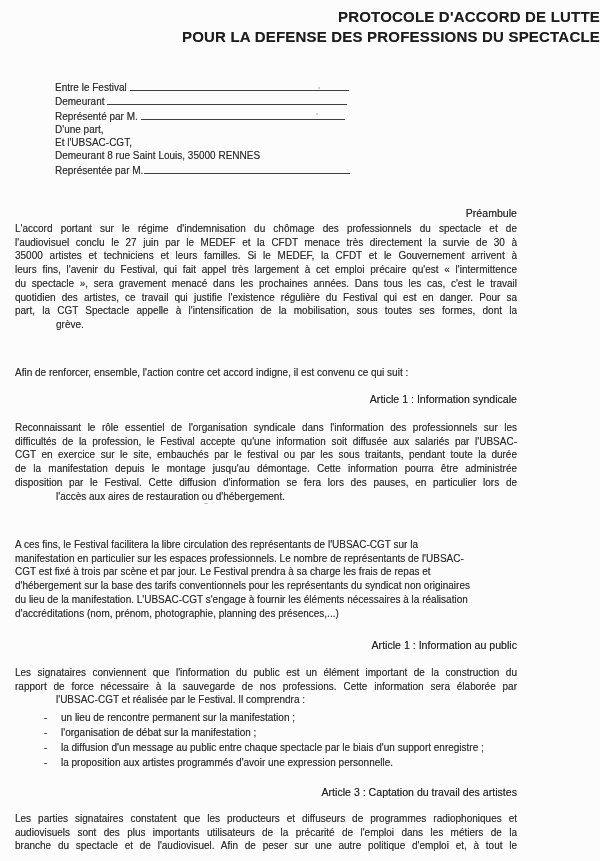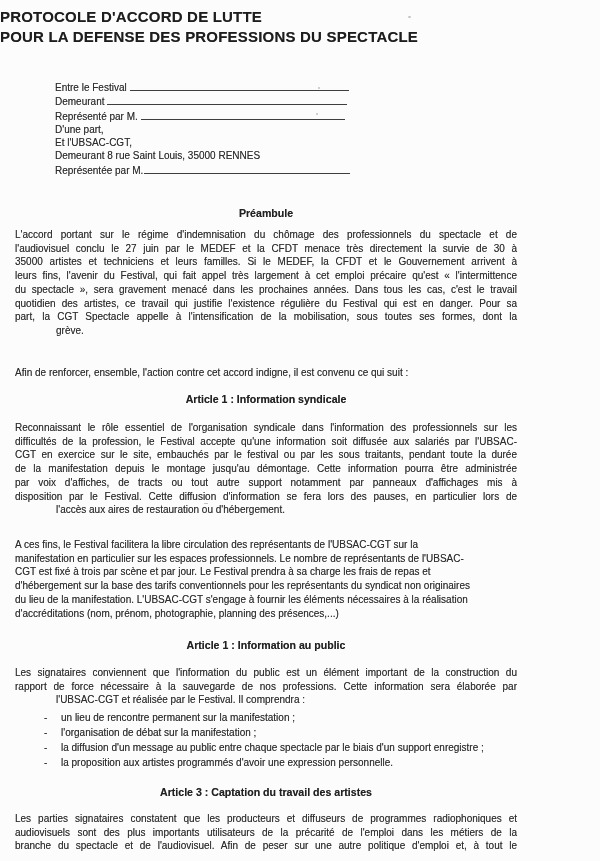--- a/index.html
+++ b/index.html
@@ -2,40 +2,40 @@
 <html><head>
 <meta charset="utf-8">
 <style>
   html,body{margin:0;padding:0;background:#ffffff;}
   .page{
     position:relative;width:600px;height:861px;background:#fcfcfc;overflow:hidden;
     font-family:"Liberation Sans","DejaVu Sans",sans-serif;color:#2e2e2e;
     text-shadow:0 0 .5px rgba(45,45,45,.55);
   }
   .abs{position:absolute;left:15px;width:502px;}
-  .title{left:0;width:600px;top:7px;text-align:left;font-weight:700;font-size:15px;
+  .title{left:0;width:600px;top:7px;text-align:right;font-weight:700;font-size:15px;
          line-height:20px;color:#1d1d1d;letter-spacing:.2px;}
   .tl{display:block;}
   .ptext{font-size:10px;line-height:13.4px;}
   .pline{white-space:nowrap;margin-left:40px;}
   .blank{display:inline-block;height:10px;border-bottom:1px solid #3e3e3e;margin-left:3px;vertical-align:baseline;}
   .b1{width:219px}.b2{width:240px}.b3{width:204px}.b4{width:206px;margin-left:1px}
-  .heading{font-weight:700;text-align:center;font-size:10.6px;line-height:14px;color:#222;}
+  .heading{font-weight:400;text-align:right;font-size:10.6px;line-height:14px;color:#222;}
   .para{font-size:10px;line-height:13.7px;}
   .line{white-space:nowrap;}
   .justified .line{white-space:normal;text-align:justify;text-align-last:justify;}
   .last-left .line:last-child{text-align-last:left;margin-left:41px;}
   .bullets{font-size:10px;line-height:15px;}
   .bullet{padding-left:29px;display:flex;}
   .dash{width:17px;flex:none;}
   .btext{flex:none;white-space:nowrap;text-align:center;}
   #parties-a{top:80px}
   #parties-b{top:136px}
   #preamble-h{top:206px}
-  #preamble-p{top:228px}
+  #preamble-p{top:222px}
   #afin{top:366px}
   #a1-h{top:392px}
   #a1-p1{top:421px}
   #a1-p2{top:538px}
   #a2-h{top:638px}
   #a2-p{top:666px}
   #a2-bullets{top:710px}
   #a3-h{top:785px}
   #a3-p{top:812px}
   .speck{position:absolute;background:#6a6a6a;opacity:.4;border-radius:50%;}
@@ -82,21 +82,20 @@
 
   <div class="abs para" id="afin">Afin de renforcer, ensemble, l'action contre cet accord indigne, il est convenu ce qui suit :</div>
 
   <div class="abs heading" id="a1-h">Article 1 : Information syndicale</div>
 
   <div class="abs para justified last-left" id="a1-p1">
       <div class="line">Reconnaissant le rôle essentiel de l'organisation syndicale dans l'information des professionnels sur les</div>
       <div class="line">difficultés de la profession, le Festival accepte qu'une information soit diffusée aux salariés par l'UBSAC-</div>
       <div class="line">CGT en exercice sur le site, embauchés par le festival ou par les sous traitants, pendant toute la durée</div>
       <div class="line">de la manifestation depuis le montage jusqu'au démontage. Cette information pourra être administrée</div>
-      <div class="line">par voix d'affiches, de tracts ou tout autre support notamment par panneaux d'affichages mis à</div>
       <div class="line">disposition par le Festival. Cette diffusion d'information se fera lors des pauses, en particulier lors de</div>
       <div class="line">l'accès aux aires de restauration ou d'hébergement.</div>
     </div>
 
   <div class="abs para" id="a1-p2">
       <div class="line">A ces fins, le Festival facilitera la libre circulation des représentants de l'UBSAC-CGT sur la</div>
       <div class="line">manifestation en particulier sur les espaces professionnels. Le nombre de représentants de l'UBSAC-</div>
       <div class="line">CGT est fixé à trois par scène et par jour. Le Festival prendra à sa charge les frais de repas et</div>
       <div class="line">d'hébergement sur la base des tarifs conventionnels pour les représentants du syndicat non originaires</div>
       <div class="line">du lieu de la manifestation. L'UBSAC-CGT s'engage à fournir les éléments nécessaires à la réalisation</div>

